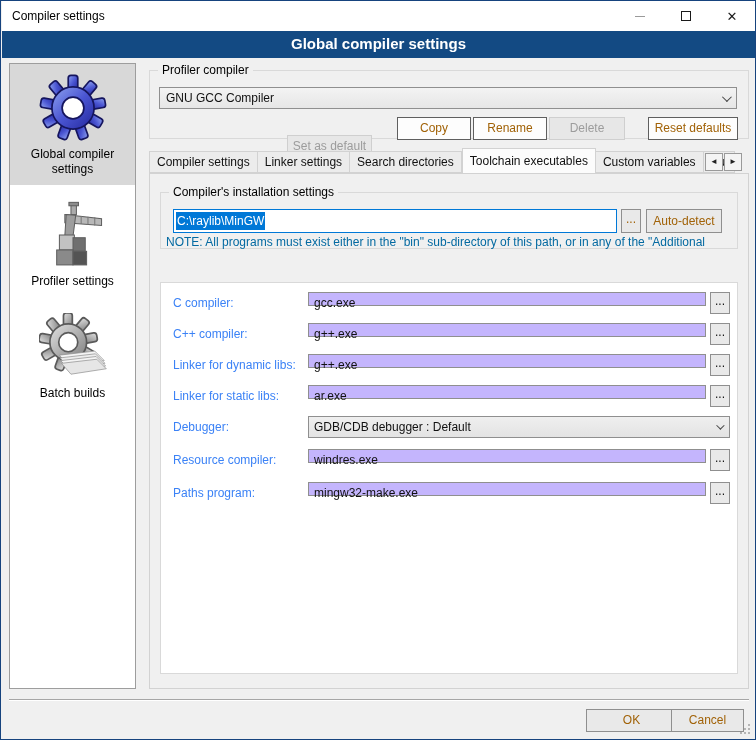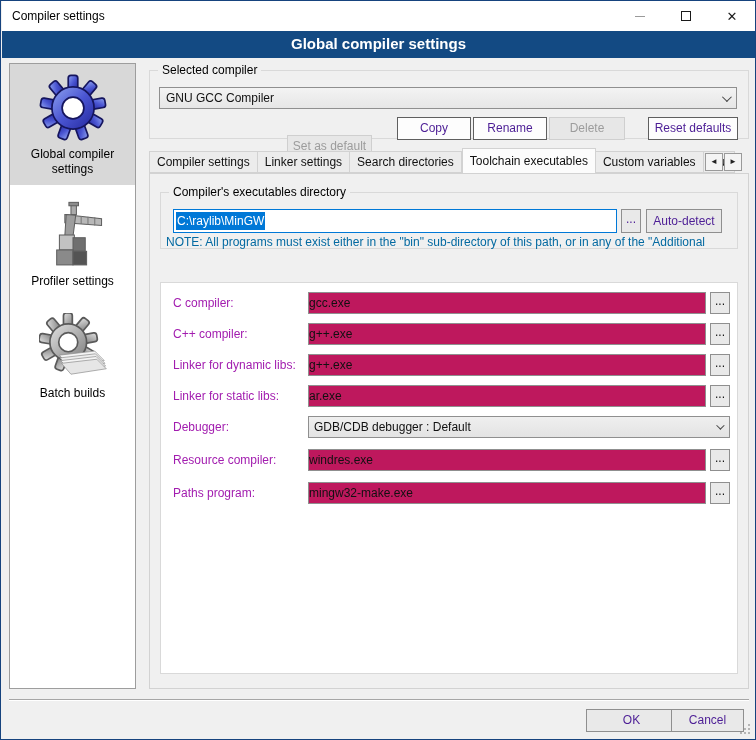--- a/index.html
+++ b/index.html
@@ -35,21 +35,21 @@
   .groupbox { position:absolute; border:1px solid #d9d9d9; }
   .group-label { position:absolute; top:-8px; left:8px; background:#f0f0f0; padding:0 4px; color:#000; }
 
   
   .combo { position:absolute; height:22px; background:linear-gradient(#f3f3f3,#e6e6e6);
            border:1px solid #8f8f8f; line-height:20px; padding-left:6px; cursor:default; }
   .combo .chev { position:absolute; right:7px; top:7px; width:7px; height:7px;
                  border-right:1.6px solid #444; border-bottom:1.6px solid #444;
                  transform:rotate(45deg) translateY(-2px); }
   .btn { position:absolute; height:23px; line-height:21px; text-align:center; cursor:default;
-         background:#fdfdfd; border:1px solid #5f5f5f; color:#4c1d95; }
+         background:#fdfdfd; border:1px solid #5f5f5f; color:#a16207; }
   .btn.gray { background:#e9e9e9; border-color:#8f8f8f; }
   .btn.disabled { background:#e7e7e7; border-color:#cfcfcf; color:#9c9c9c; }
 
   
   .tabs { position:absolute; left:148px; top:150px; width:600px; height:23px; white-space:nowrap; }
   .tab { display:inline-block; vertical-align:bottom; height:22px; line-height:21px; padding:0 7px;
          background:#ececec; border:1px solid #d2d2d2; border-left:none; cursor:default; position:relative; }
   .tab:first-child { border-left:1px solid #d2d2d2; }
   .tab.active { height:25px; line-height:24px; margin-top:-3px; background:#fcfcfc; border-left:1px solid #d2d2d2;
                 border-bottom:none; z-index:3; }
@@ -70,23 +70,23 @@
   
   .subtab { display:inline-block; height:22px; line-height:21px; padding:0 8px; background:#ececec;
             border:1px solid #d2d2d2; border-left:none; cursor:default; }
   .subtab:first-child { border-left:1px solid #d2d2d2; }
   .subtab.active { background:#ffffff; height:24px; border-bottom:none; position:relative; z-index:3; }
   .subpage { position:absolute; left:10px; top:108px; width:578px; height:392px; background:#fff;
              border:1px solid #d9d9d9; z-index:2; }
 
   
   .frow { position:absolute; left:0; width:100%; height:24px; }
-  .frow .flabel { position:absolute; left:12px; top:4px; color:#a21caf; }
-  .finput { position:absolute; left:147px; width:398px; height:22px; background:#be185d; border:1px solid #8f8f8f;
-            line-height:20px; cursor:text; }
+  .frow .flabel { position:absolute; left:12px; top:4px; color:#3b82f6; }
+  .finput { position:absolute; left:147px; width:398px; height:14px; background:#c4b5fd; border:1px solid #8f8f8f;
+            line-height:20px; padding-left:5px; cursor:text; }
   .fselect { position:absolute; left:147px; width:422px; height:22px; background:linear-gradient(#efefef,#e3e3e3);
              border:1px solid #8f8f8f; line-height:20px; padding-left:5px; cursor:default; }
   .fselect .chev { position:absolute; right:7px; top:7px; width:6px; height:6px;
                    border-right:1.6px solid #444; border-bottom:1.6px solid #444;
                    transform:rotate(45deg) translateY(-2px); }
   .dots-btn { position:absolute; left:549px; width:20px; height:22px; background:#e9e9e9; border:1px solid #8f8f8f;
               text-align:center; line-height:16px; cursor:default; }
 
   
   .footer-sep { position:absolute; left:8px; top:698px; width:740px; height:2px;
@@ -189,42 +189,42 @@
           <polygon points="31,66 83,60 97,74 45,82" fill="#ededed"></polygon>
           <polygon points="32,70 84,64 98,78 46,86" fill="#f4f4f4"></polygon>
           <polygon points="33,74 85,68 99,82 47,90" fill="#e6e6e6"></polygon>
         </g>
       </svg>
       <span class="side-label">Batch builds</span>
     </div>
   </div>
 
   <div class="groupbox" style="left:148px; top:69px; width:600px; height:69px;">
-    <span class="group-label">Selected compiler</span>
+    <span class="group-label">Profiler compiler</span>
     <div class="combo" style="left:9px; top:16px; width:578px;">
       <span>GNU GCC Compiler</span>
       <span class="chev"></span>
     </div>
     <div class="btn disabled" style="left:137px; top:64px; width:85px;">Set as default</div>
     <div class="btn" style="left:247px; top:46px; width:74px;">Copy</div>
     <div class="btn" style="left:323px; top:46px; width:74px;">Rename</div>
     <div class="btn disabled" style="left:399px; top:46px; width:76px;">Delete</div>
     <div class="btn" style="left:498px; top:46px; width:90px;">Reset defaults</div>
   </div>
 
   <div class="tabs">
     <div class="tab">Compiler settings</div><div class="tab">Linker settings</div><div class="tab">Search directories</div><div class="tab active">Toolchain executables</div><div class="tab">Custom variables</div><div class="tab clipped">Build</div>
     <div class="tab-arrow" style="left:556px;"><span>◄</span></div>
     <div class="tab-arrow" style="left:575px;"><span>►</span></div>
   </div>
 
   <div class="tab-panel">
 
     <div class="groupbox" style="left:10px; top:18px; width:578px; height:57px; position:absolute;">
-      <span class="group-label">Compiler's executables directory</span>
+      <span class="group-label">Compiler's installation settings</span>
       <div class="dir-input">
         <span class="sel">C:\raylib\MinGW</span>
       </div>
       <div class="btn gray" style="left:460px; top:16px; width:20px; height:24px; line-height:18px;"><span>...</span></div>
       <div class="btn gray" style="left:485px; top:16px; width:76px; height:24px; line-height:22px;">Auto-detect</div>
       <div class="note">NOTE: All programs must exist either in the "bin" sub-directory of this path, or in any of the "Additional</div>
     </div>
 
 
     <div class="subpage">

